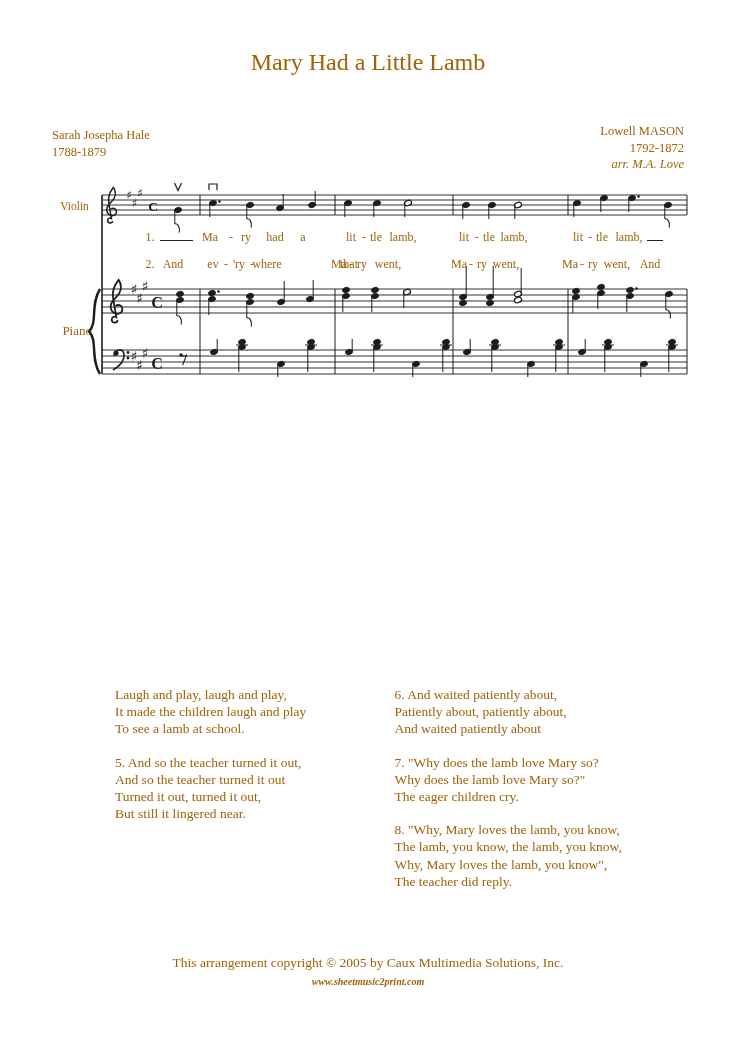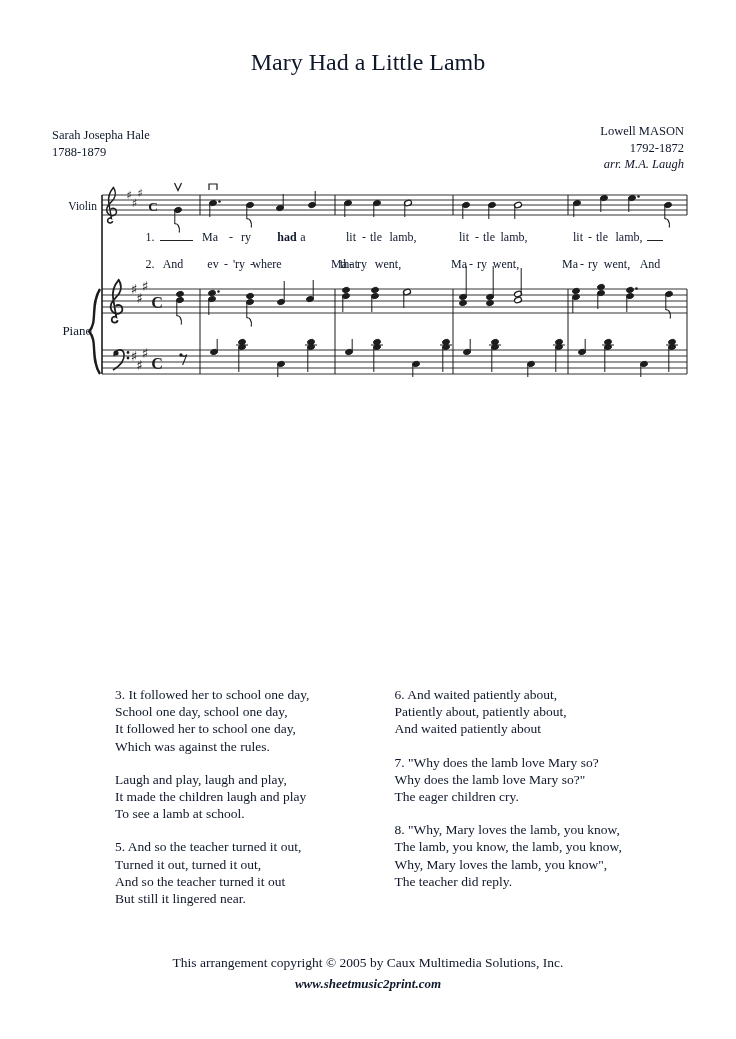--- a/index.html
+++ b/index.html
@@ -1,52 +1,52 @@
 <!DOCTYPE html>
 <html><head>
 <meta charset="utf-8">
 <style>
   html,body{margin:0;padding:0;background:#fff;}
   .page{position:relative;width:736px;height:1039px;background:#fff;overflow:hidden;
-        font-family:"Liberation Serif","DejaVu Serif",serif;color:#0f172a;}
+        font-family:"Liberation Serif","DejaVu Serif",serif;color:#a16207;}
   .title{position:absolute;top:49px;left:0;width:100%;text-align:center;font-size:24px;}
   .credit-left{position:absolute;left:52px;top:127px;font-size:12.5px;line-height:16.5px;}
   .credit-right{position:absolute;right:52px;top:123px;font-size:12.5px;line-height:16.5px;text-align:right;}
   .arr{font-style:italic;}
   .part-label{position:absolute;font-size:11.5px;}
-  .violin-label{left:52px;top:200px;width:45px;text-align:right;}
+  .violin-label{left:52px;top:200px;width:45px;text-align:center;}
   .piano-label{left:54px;top:323px;width:38px;text-align:right;font-size:13px;}
   .score{position:absolute;left:0;top:0;width:736px;height:1039px;pointer-events:none;}
   .lyrics-line{position:absolute;left:0;width:736px;height:16px;font-size:12px;}
   #lyrics-1{top:230px;}
   #lyrics-2{top:257px;}
   .syl{position:absolute;transform:translateX(-50%);white-space:nowrap;}
   .ext{position:absolute;height:10px;border-bottom:1.2px solid #222;}
   .verses{position:absolute;top:686px;left:115px;width:570px;display:flex;font-size:13.5px;line-height:17.2px;}
   .vcol{width:270px;}
   .vcol.right{width:300px;margin-left:18px;}
   .verse{margin:0 0 16px 0;}
   .footer1{position:absolute;top:955px;left:0;width:100%;text-align:center;font-size:13.5px;}
-  .footer2{position:absolute;top:976px;left:0;width:100%;text-align:center;font-size:13px;font-weight:bold;font-style:italic;}
+  .footer2{position:absolute;top:976px;left:0;width:100%;text-align:center;font-size:10px;font-weight:bold;font-style:italic;}
 </style>
 </head>
 <body>
 
 <div class="page">
   <div class="title">Mary Had a Little Lamb</div>
 
   <div class="credit-left">
     <div>Sarah Josepha Hale</div>
     <div>1788-1879</div>
   </div>
 
   <div class="credit-right">
     <div>Lowell MASON</div>
     <div>1792-1872</div>
-    <div class="arr">arr. M.A. Laugh</div>
+    <div class="arr">arr. M.A. Love</div>
   </div>
 
   <span class="part-label violin-label">Violin</span>
   <span class="part-label piano-label">Piano</span>
 
   <svg id="score-svg" class="score" width="736" height="1039" viewBox="0 0 736 1039">
       <line x1="102" y1="195" x2="687" y2="195" stroke="#1c1c1c" stroke-width="0.9"></line>
       <line x1="102" y1="200" x2="687" y2="200" stroke="#1c1c1c" stroke-width="0.9"></line>
       <line x1="102" y1="205" x2="687" y2="205" stroke="#1c1c1c" stroke-width="0.9"></line>
       <line x1="102" y1="210" x2="687" y2="210" stroke="#1c1c1c" stroke-width="0.9"></line>
@@ -225,21 +225,21 @@
       <path d="M 174.5,183 L 178,190.5 L 181.5,183" stroke="#1c1c1c" stroke-width="1.2" fill="none"></path>
       <path d="M 209,190 L 209,184 L 217,184 L 217,190" stroke="#1c1c1c" stroke-width="1.2" fill="none"></path>
     </svg>
 
   <div class="lyrics-line" id="lyrics-1">
       <span class="syl" style="left: 150px;">1.</span>
       <span class="ext" style="left: 160px; width: 33px;"></span>
       <span class="syl" style="left: 210px;">Ma</span>
       <span class="syl" style="left: 231px;">-</span>
       <span class="syl" style="left: 246px;">ry</span>
-      <span class="syl" style="left: 287px; font-weight: bold;">had</span>
+      <span class="syl" style="left: 275px;">had</span>
       <span class="syl" style="left: 303px;">a</span>
       <span class="syl" style="left: 351px;">lit</span>
       <span class="syl" style="left: 364px;">-</span>
       <span class="syl" style="left: 376px;">tle</span>
       <span class="syl" style="left: 403px;">lamb,</span>
       <span class="syl" style="left: 464px;">lit</span>
       <span class="syl" style="left: 477px;">-</span>
       <span class="syl" style="left: 489px;">tle</span>
       <span class="syl" style="left: 514px;">lamb,</span>
       <span class="syl" style="left: 578px;">lit</span>
@@ -268,34 +268,28 @@
       <span class="syl" style="left: 570px;">Ma</span>
       <span class="syl" style="left: 582px;">-</span>
       <span class="syl" style="left: 593px;">ry</span>
       <span class="syl" style="left: 617px;">went,</span>
       <span class="syl" style="left: 650px;">And</span>
     </div>
 
   <div class="verses">
     <div class="vcol" id="vcol-left">
         <div class="verse">
-          <div>3. It followed her to school one day,</div>
-          <div>School one day, school one day,</div>
-          <div>It followed her to school one day,</div>
-          <div>Which was against the rules.</div>
-        </div>
-        <div class="verse">
           <div>Laugh and play, laugh and play,</div>
           <div>It made the children laugh and play</div>
           <div>To see a lamb at school.</div>
         </div>
         <div class="verse">
           <div>5. And so the teacher turned it out,</div>
+          <div>And so the teacher turned it out</div>
           <div>Turned it out, turned it out,</div>
-          <div>And so the teacher turned it out</div>
           <div>But still it lingered near.</div>
         </div>
       </div>
     <div class="vcol right" id="vcol-right">
         <div class="verse">
           <div>6. And waited patiently about,</div>
           <div>Patiently about, patiently about,</div>
           <div>And waited patiently about</div>
         </div>
         <div class="verse">

